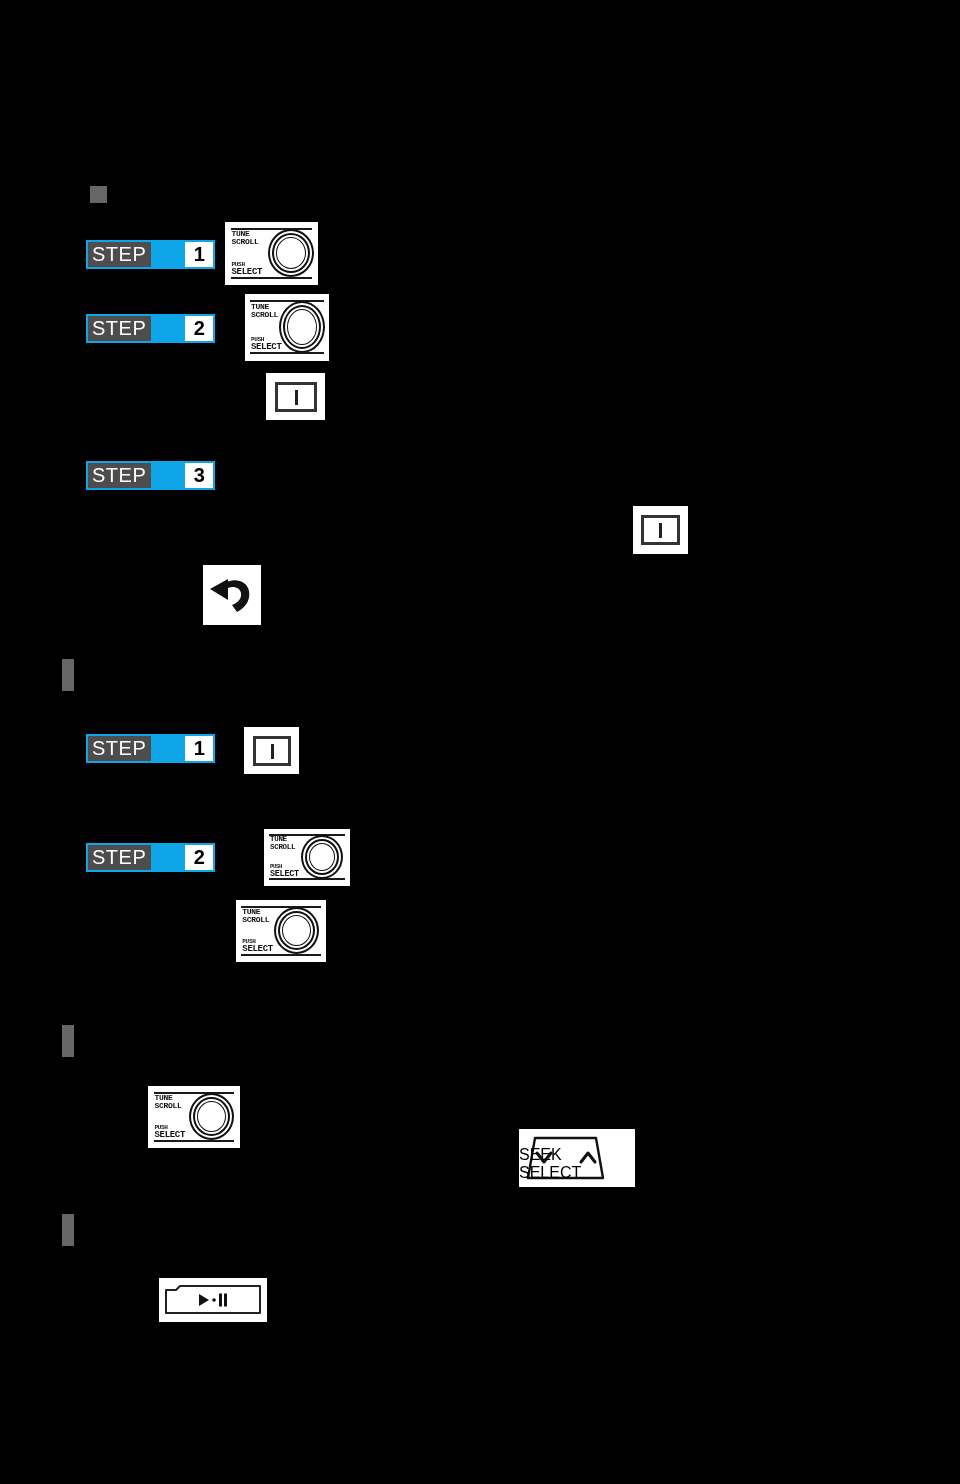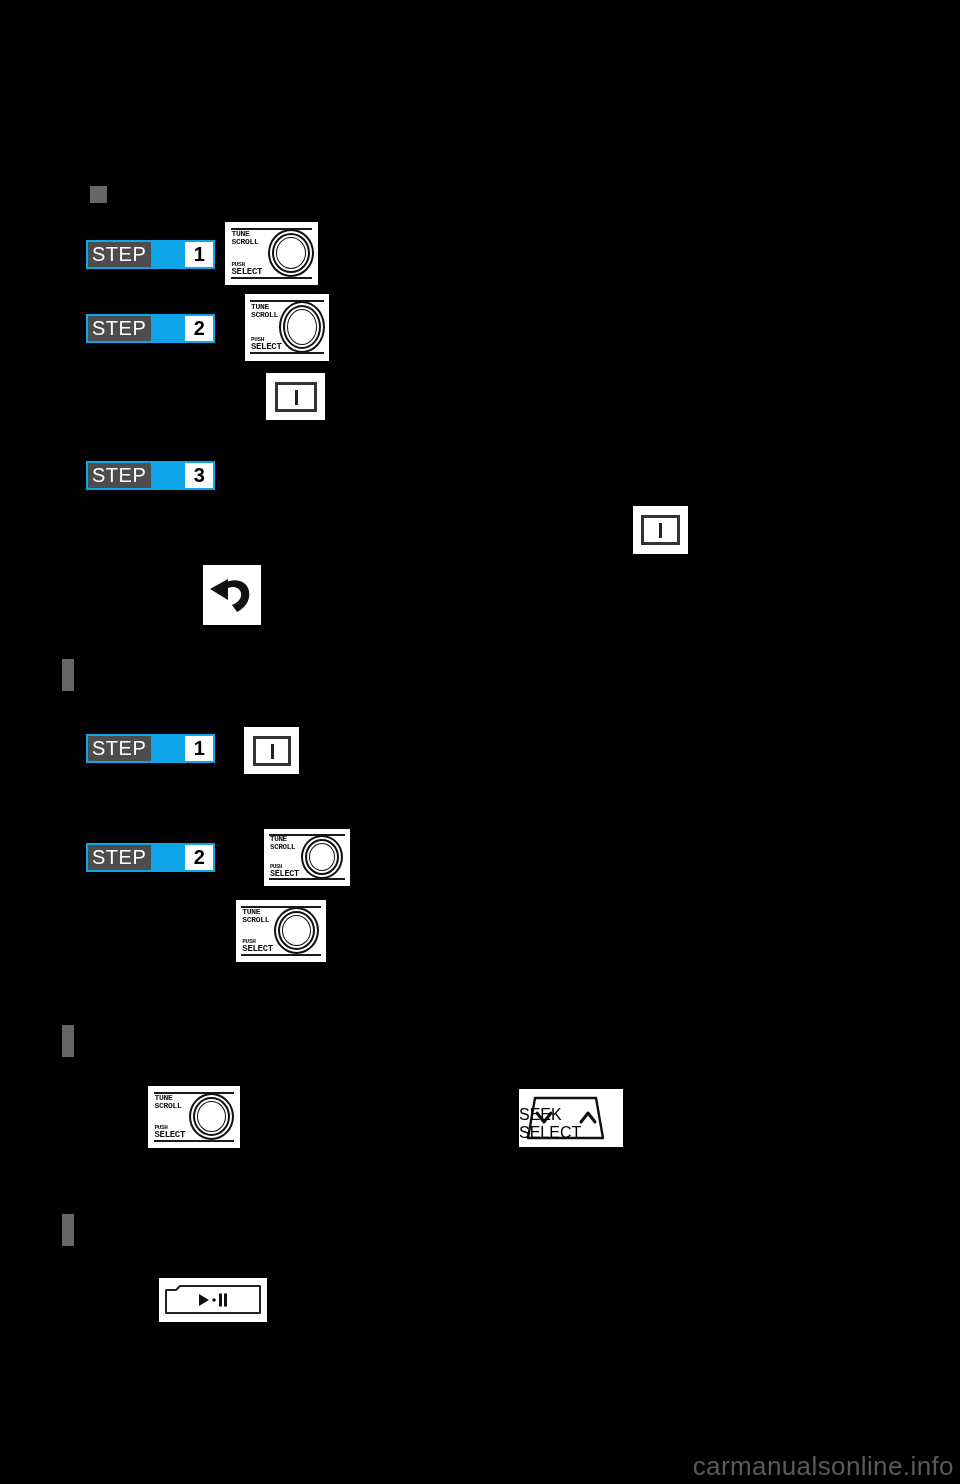--- a/index.html
+++ b/index.html
@@ -208,21 +208,21 @@
       <div class="push">
         <span class="sm" style="font-size:6px;">PUSH</span>
         <span class="sm" style="font-size:9px;">SELECT</span>
       </div>
       <div class="ring" style="left:41px;top:7px;width:45px;height:47px;border-width:2.5px;"></div>
       <div class="ring" style="left:45px;top:11px;width:37px;height:39px;border-width:2px;"></div>
       <div class="ring" style="left:49px;top:15px;width:29px;height:31px;border-width:1.5px;"></div>
     </div>
   </div>
 
-  <div class="plate" style="left:519px;top:1089px;width:104px;height:58px;text-decoration:underline;">
+  <div class="plate" style="left:519px;top:1129px;width:116px;height:58px;text-decoration:underline;">
     <svg class="seek" style="left:6px;top:6px;" width="81" height="46" viewBox="0 0 81 46">
       <path d="M10 3 L71 3 L78 43 L3 43 Z" fill="#fff" stroke="#111" stroke-width="2.4" stroke-linejoin="round"></path>
       <path d="M12 18 L19 27 L26 18" fill="none" stroke="#111" stroke-width="3" stroke-linecap="round" stroke-linejoin="round"></path>
       <path d="M56 27 L63 18 L70 27" fill="none" stroke="#111" stroke-width="3" stroke-linecap="round" stroke-linejoin="round"></path>
     </svg>
     <div class="txt" style="top:17px;left:0;right:0;position:absolute;">
       <div>SEEK</div>
       <div>SELECT</div>
     </div>
   </div>
@@ -232,15 +232,14 @@
   <div class="plate" style="left:159px;top:1278px;width:108px;height:44px;">
     <svg class="playpause" style="left:5px;top:7px;" width="98" height="30" viewBox="0 0 98 30">
       <path d="M2 5 L12 5 L16 1 L96 1 L96 28 L2 28 Z" fill="#fff" stroke="#222" stroke-width="2" stroke-linejoin="round"></path>
       <path d="M35 9 L35 21 L45 15 Z" fill="#111"></path>
       <circle cx="50" cy="15" r="1.8" fill="#111"></circle>
       <rect x="55" y="8.5" width="3" height="13" fill="#111"></rect>
       <rect x="60" y="8.5" width="3" height="13" fill="#111"></rect>
     </svg>
   </div>
 
-  <div class="watermark">carmanualsonline.info</div>
 
 </div>
 
 </body></html>

